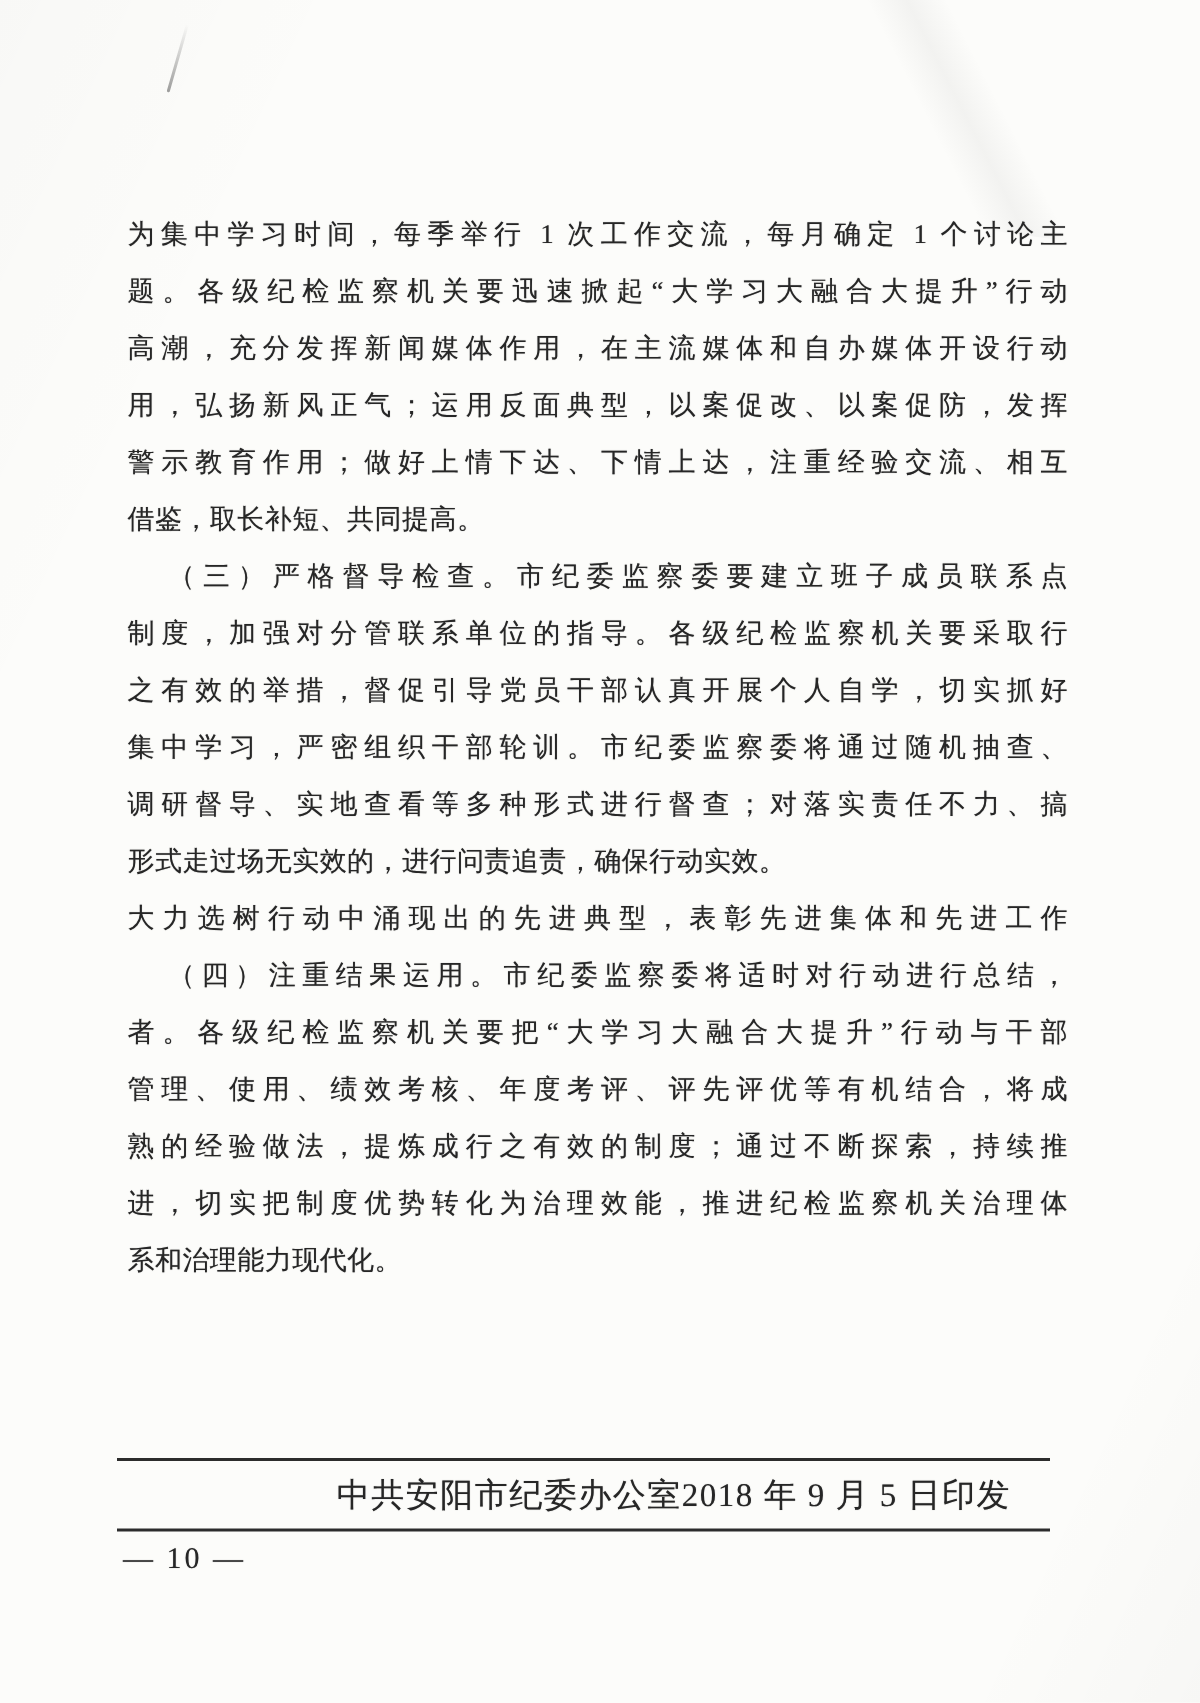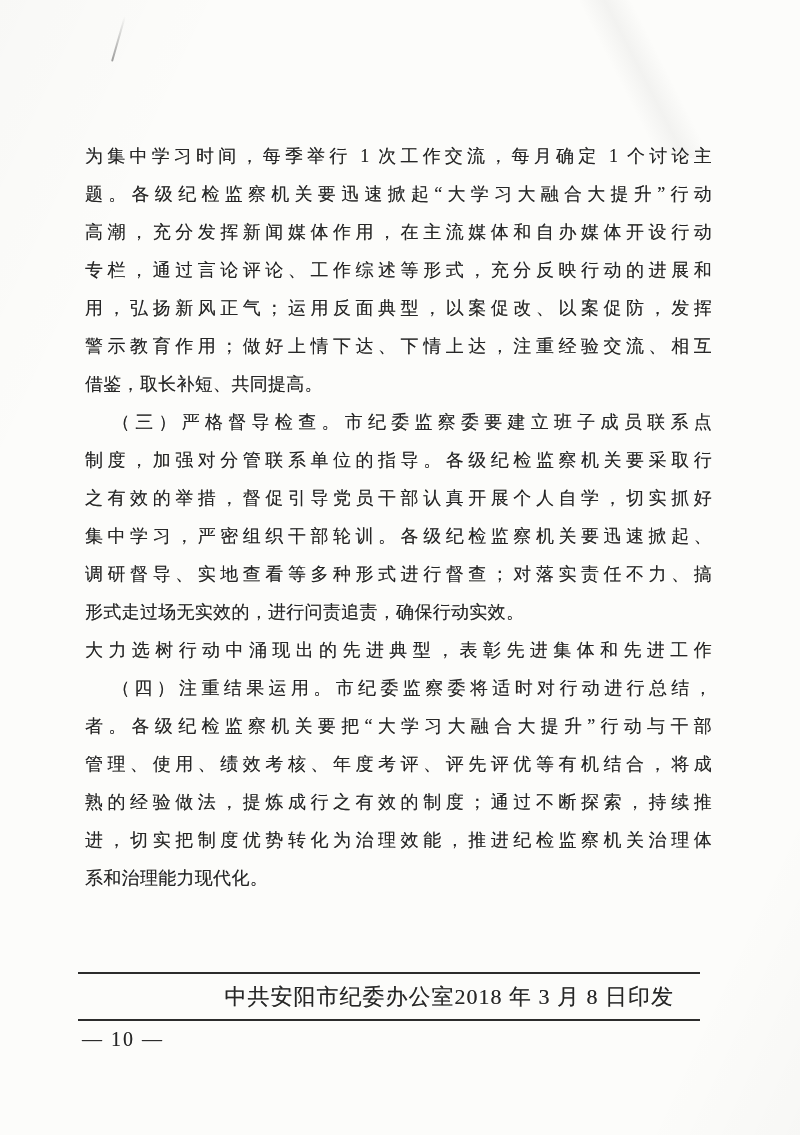--- a/index.html
+++ b/index.html
@@ -92,38 +92,37 @@
 <body>
 
 <div class="page">
   <div class="scratch"></div>
   <div class="smudge"></div>
 
   <main class="body-text">
       <div class="line">为集中学习时间，每季举行 1 次工作交流，每月确定 1 个讨论主</div>
       <div class="line">题。各级纪检监察机关要迅速掀起“大学习大融合大提升”行动</div>
       <div class="line">高潮，充分发挥新闻媒体作用，在主流媒体和自办媒体开设行动</div>
-      <div class="line">专栏，通过言论评论、工作综述等形式，充分反映行动的进展和</div>
       <div class="line">用，弘扬新风正气；运用反面典型，以案促改、以案促防，发挥</div>
       <div class="line">警示教育作用；做好上情下达、下情上达，注重经验交流、相互</div>
       <div class="line last">借鉴，取长补短、共同提高。</div>
       <div class="line indent">（三）严格督导检查。市纪委监察委要建立班子成员联系点</div>
       <div class="line">制度，加强对分管联系单位的指导。各级纪检监察机关要采取行</div>
       <div class="line">之有效的举措，督促引导党员干部认真开展个人自学，切实抓好</div>
-      <div class="line">集中学习，严密组织干部轮训。各级纪检监察机关要迅速掀起、</div>
+      <div class="line">集中学习，严密组织干部轮训。市纪委监察委将通过随机抽查、</div>
       <div class="line">调研督导、实地查看等多种形式进行督查；对落实责任不力、搞</div>
       <div class="line last">形式走过场无实效的，进行问责追责，确保行动实效。</div>
       <div class="line">大力选树行动中涌现出的先进典型，表彰先进集体和先进工作</div>
       <div class="line indent">（四）注重结果运用。市纪委监察委将适时对行动进行总结，</div>
       <div class="line">者。各级纪检监察机关要把“大学习大融合大提升”行动与干部</div>
       <div class="line">管理、使用、绩效考核、年度考评、评先评优等有机结合，将成</div>
       <div class="line">熟的经验做法，提炼成行之有效的制度；通过不断探索，持续推</div>
       <div class="line">进，切实把制度优势转化为治理效能，推进纪检监察机关治理体</div>
       <div class="line last">系和治理能力现代化。</div>
     </main>
 
   <footer class="colophon">
     <span class="issuer">中共安阳市纪委办公室</span>
-    <span class="printdate">2018 年 3 月 8 日印发</span>
+    <span class="printdate">2018 年 9 月 5 日印发</span>
   </footer>
 
   <div class="page-number">— 10 —</div>
 </div>
 
 </body></html>

